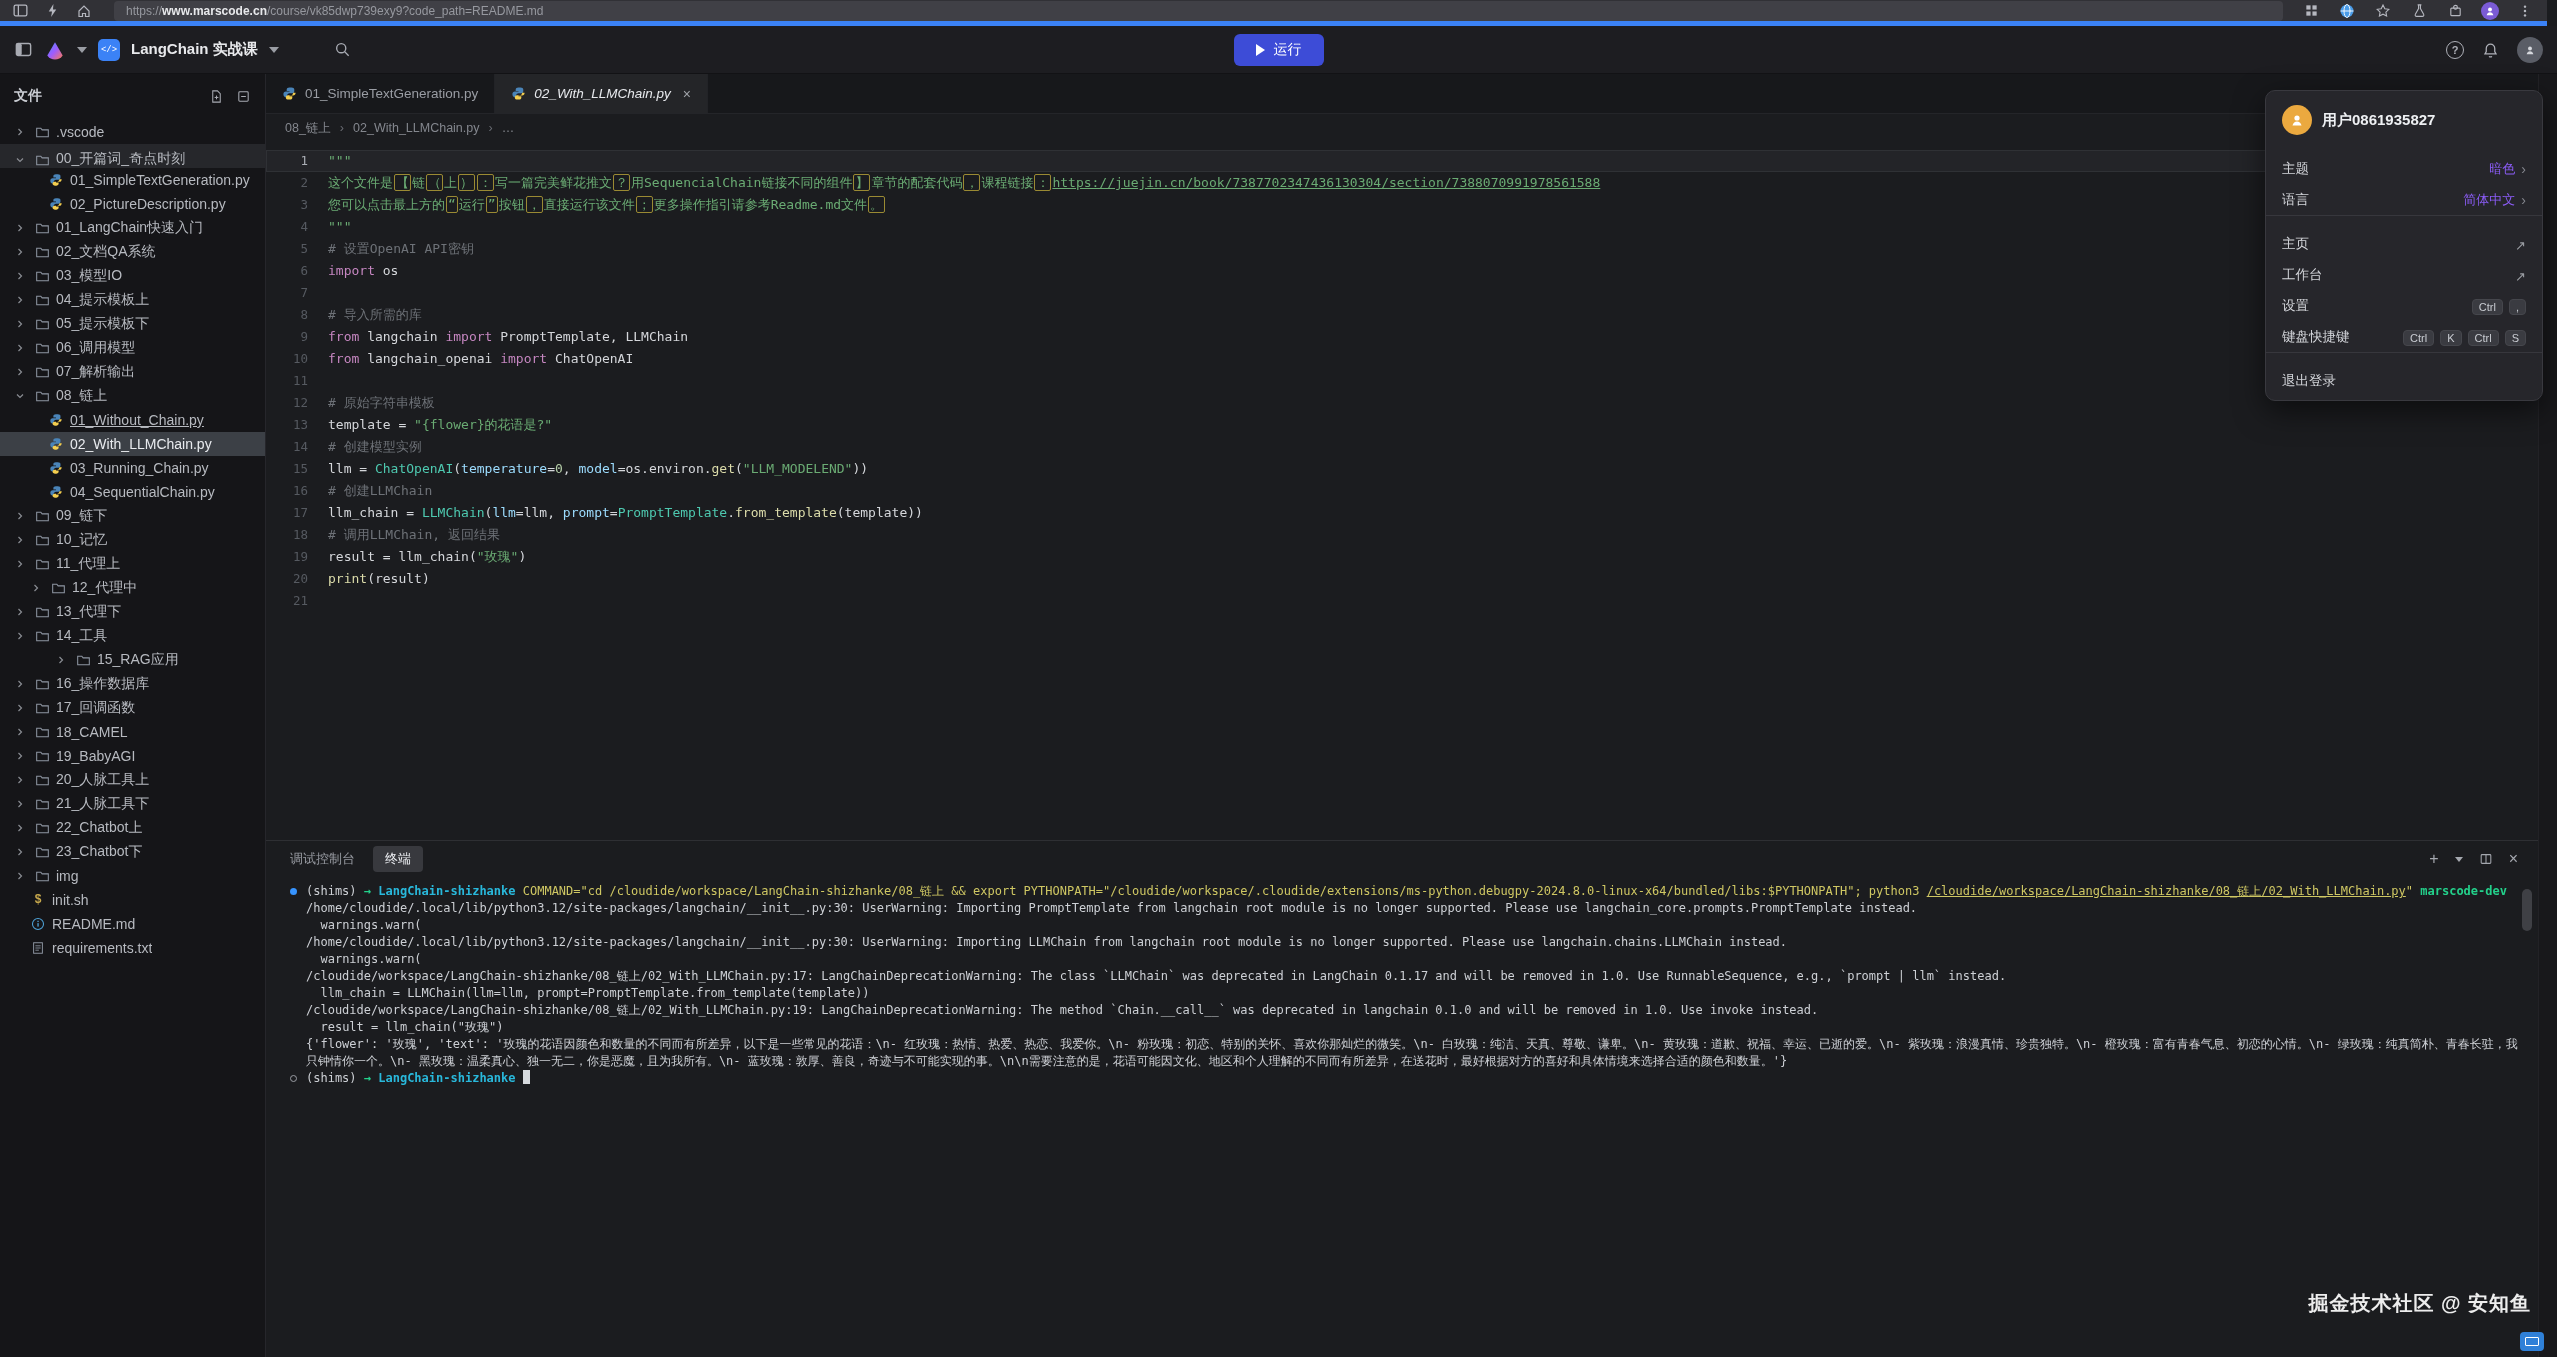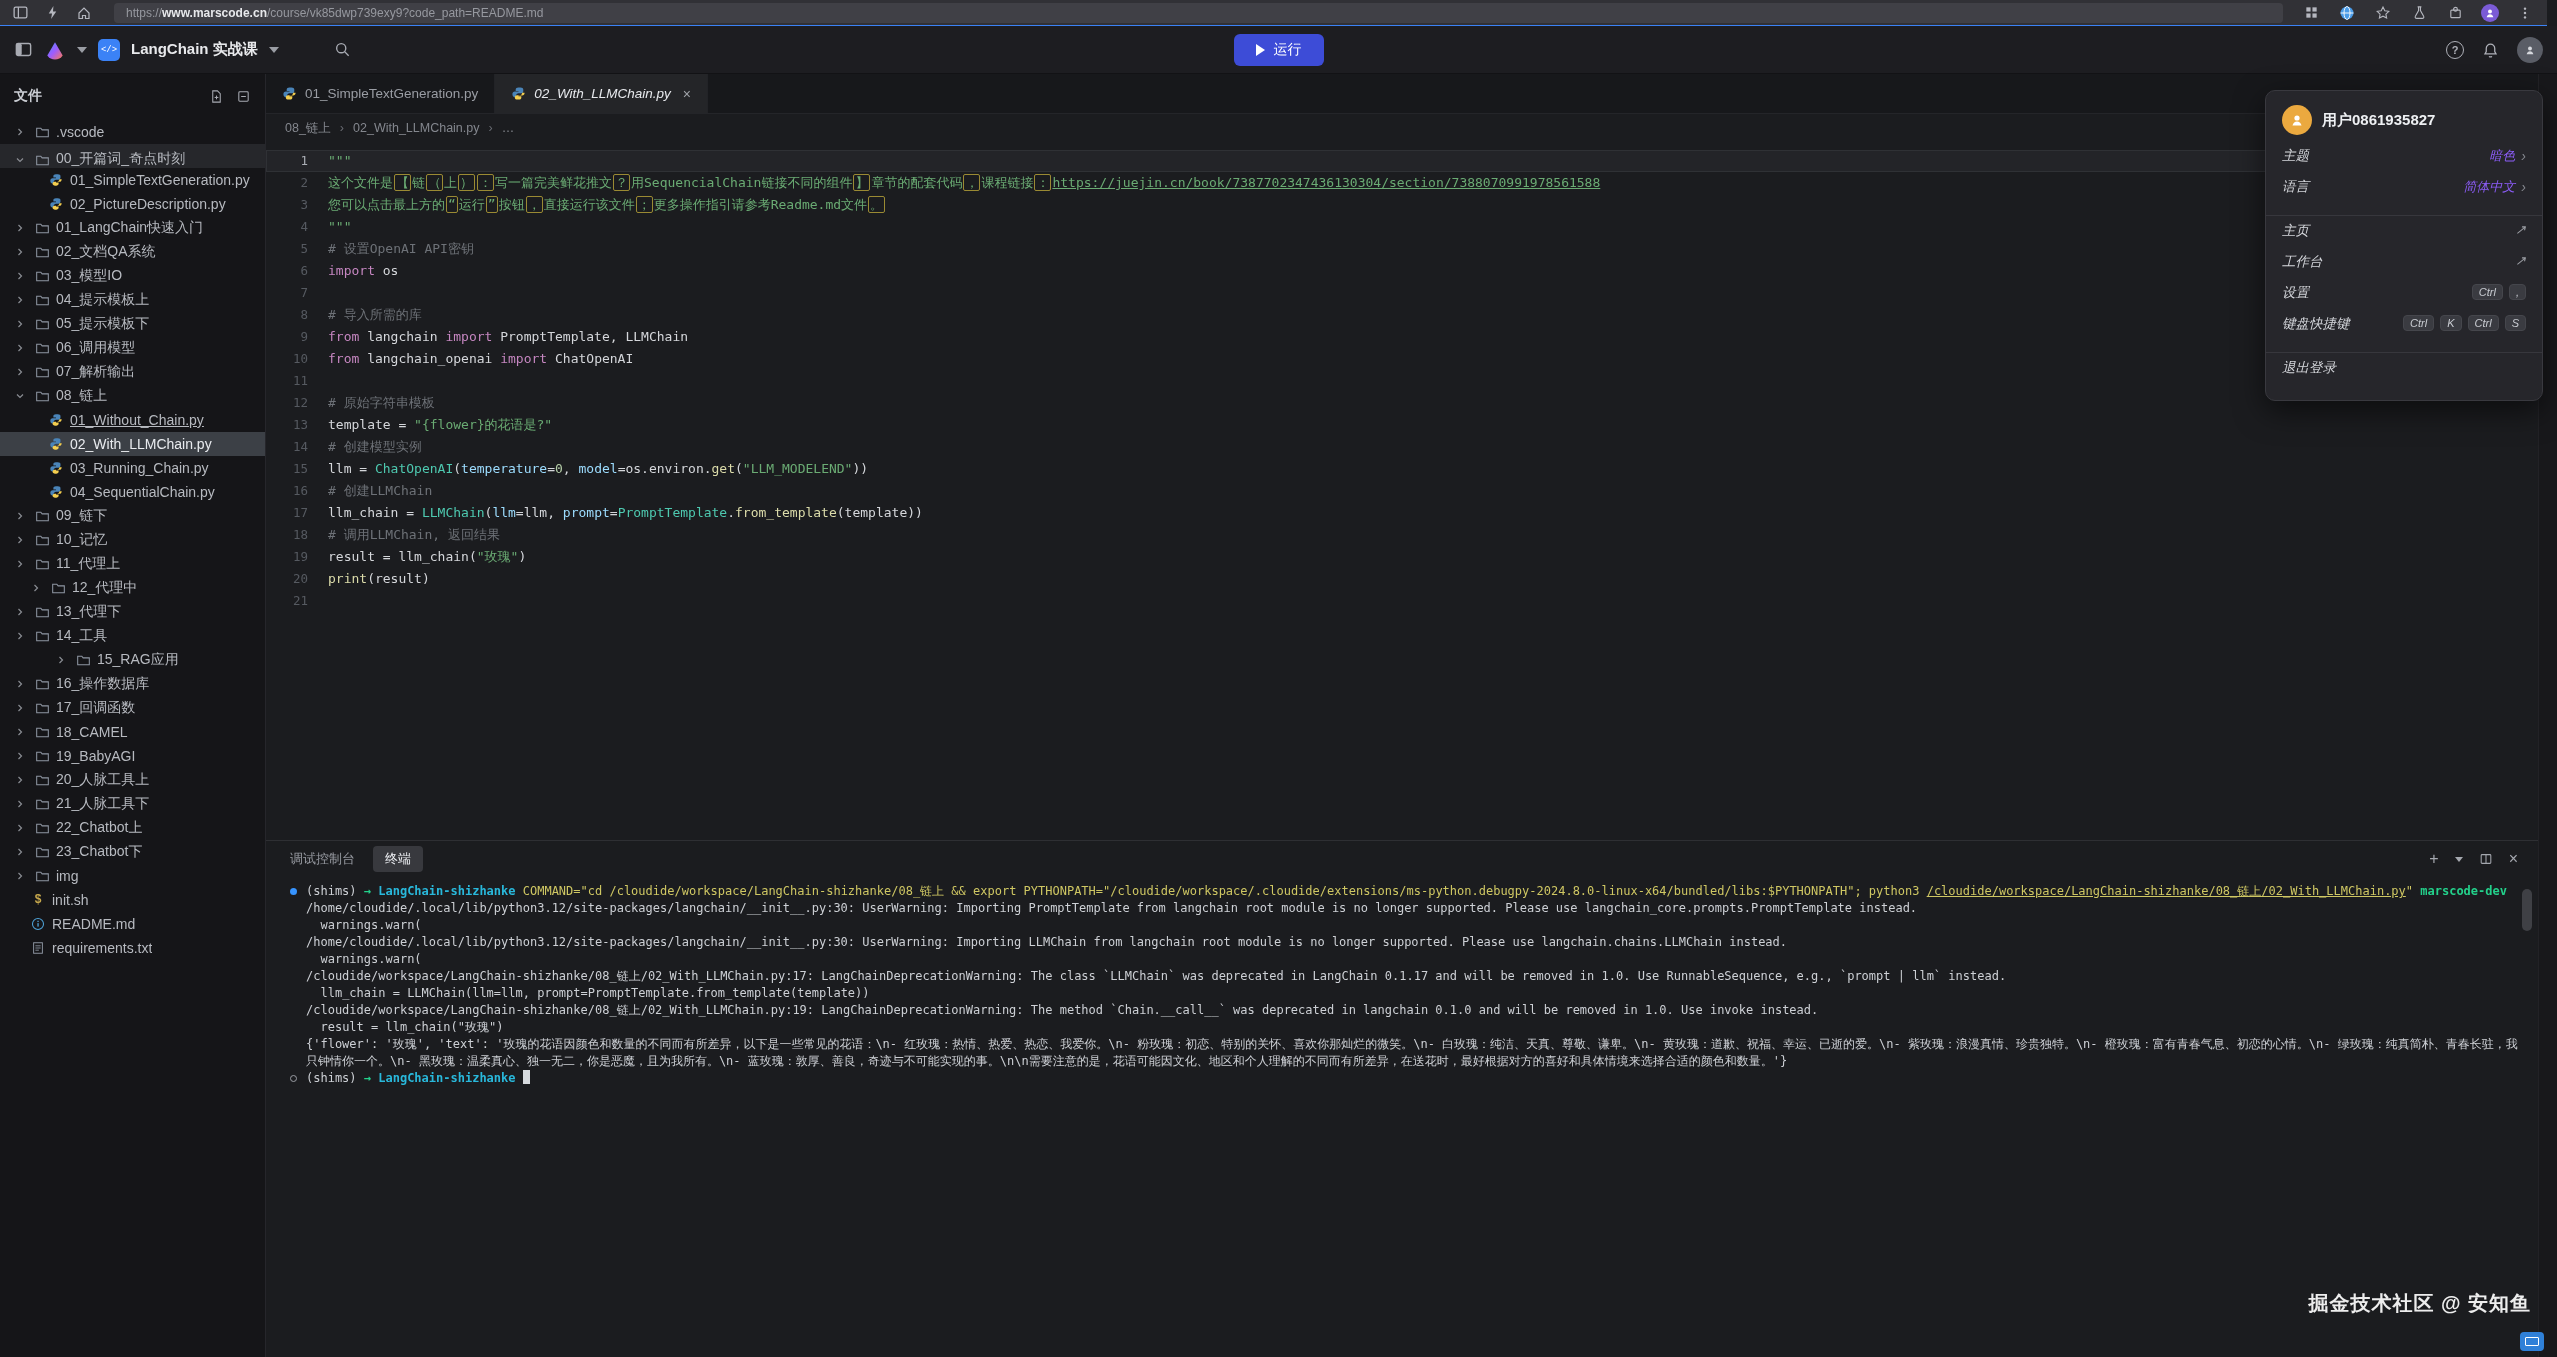--- a/index.html
+++ b/index.html
@@ -2,21 +2,21 @@
 <html><head>
 <meta charset="utf-8">
 <style>
   html,body{margin:0;padding:0;background:#0e0e10;}
   *{box-sizing:border-box;}
   .screen{position:relative;width:2557px;height:1357px;overflow:hidden;background:#1b1c1f;
     font-family:"Liberation Sans", sans-serif;color:#c7cad1;}
 
   
   .chrome{position:absolute;top:0;left:0;right:10px;height:26px;background:#313136;
-    display:flex;align-items:center;border-bottom:1px solid #3b82f6;}
+    display:flex;align-items:center;border-bottom:5px solid #3b82f6;}
   .chrome .i{display:inline-flex;align-items:center;justify-content:center;width:20px;height:20px;}
   .chrome-left{display:flex;align-items:center;gap:12px;padding-left:10px;}
   .urlbar{flex:1;height:20px;margin:0 18px 0 20px;background:#404046;border-radius:4px;
     display:flex;align-items:center;padding:0 12px;font-size:12px;white-space:nowrap;overflow:hidden;}
   .urlbar .scheme,.urlbar .upath{color:#96989f;}
   .urlbar .domain{color:#e7e8eb;font-weight:bold;}
   .chrome-right{display:flex;align-items:center;gap:16px;padding-right:12px;}
   .avatar-sm{width:18px;height:18px;border-radius:50%;background:#7b5bd6;display:inline-flex;align-items:center;justify-content:center;}
   .avatar-sm svg,.avatar-md svg{width:12px;height:12px;}
 
@@ -103,21 +103,21 @@
   .right-rail{width:19px;flex:none;background:#18181b;border-left:1px solid #222226;}
 
   
   .user-menu{position:absolute;top:90px;right:14px;width:278px;background:#26262b;
     border:1px solid #39393f;border-radius:10px;box-shadow:0 10px 30px rgba(0,0,0,.55);
     padding:14px 0 10px;z-index:50;}
   .um-header{display:flex;align-items:center;gap:10px;padding:0 16px 12px;}
   .um-avatar{width:30px;height:30px;border-radius:50%;background:#eba93f;display:flex;align-items:center;justify-content:center;flex:none;}
   .um-avatar svg{width:16px;height:16px;}
   .um-name{font-size:15px;font-weight:bold;color:#eef0f3;}
-  .menu-row{height:31px;padding:0 16px;display:flex;align-items:flex-start;font-size:13.5px;color:#d4d6db;cursor:pointer;font-style:italic;}
+  .menu-row{height:31px;padding:0 16px;display:flex;align-items:flex-end;font-size:13.5px;color:#d4d6db;cursor:pointer;}
   .menu-row .mr-right{margin-left:auto;display:flex;align-items:center;gap:6px;}
   .mr-value{color:#8b5cf6;font-size:13px;}
   .mr-chev{color:#85888f;font-size:14px;}
   .mr-ext{color:#9a9da3;font-size:13px;}
   .kbd{background:#3a3b41;border:1px solid #45464c;border-radius:4px;padding:1px 6px;
     font-size:11px;color:#c9ccd2;font-family:"Liberation Sans", sans-serif;}
   .menu-divider{height:1px;background:#37373d;margin:6px 0;}
 
   
   .watermark{position:absolute;right:26px;bottom:40px;font-size:20px;color:rgba(255,255,255,.92);

